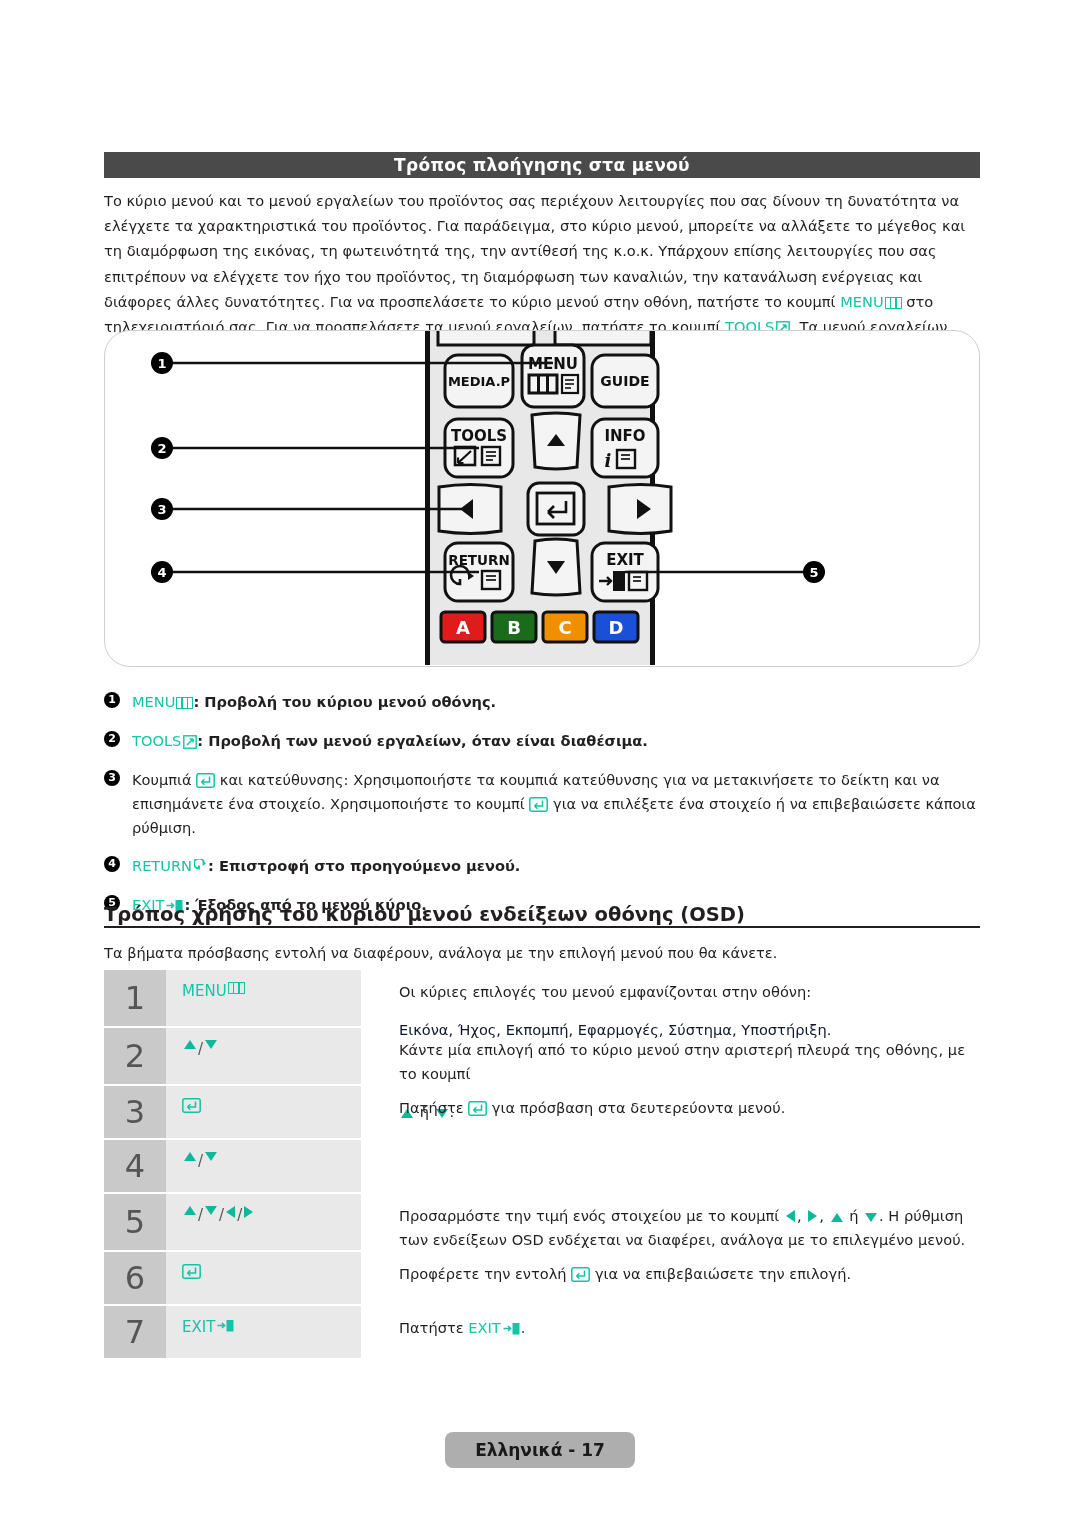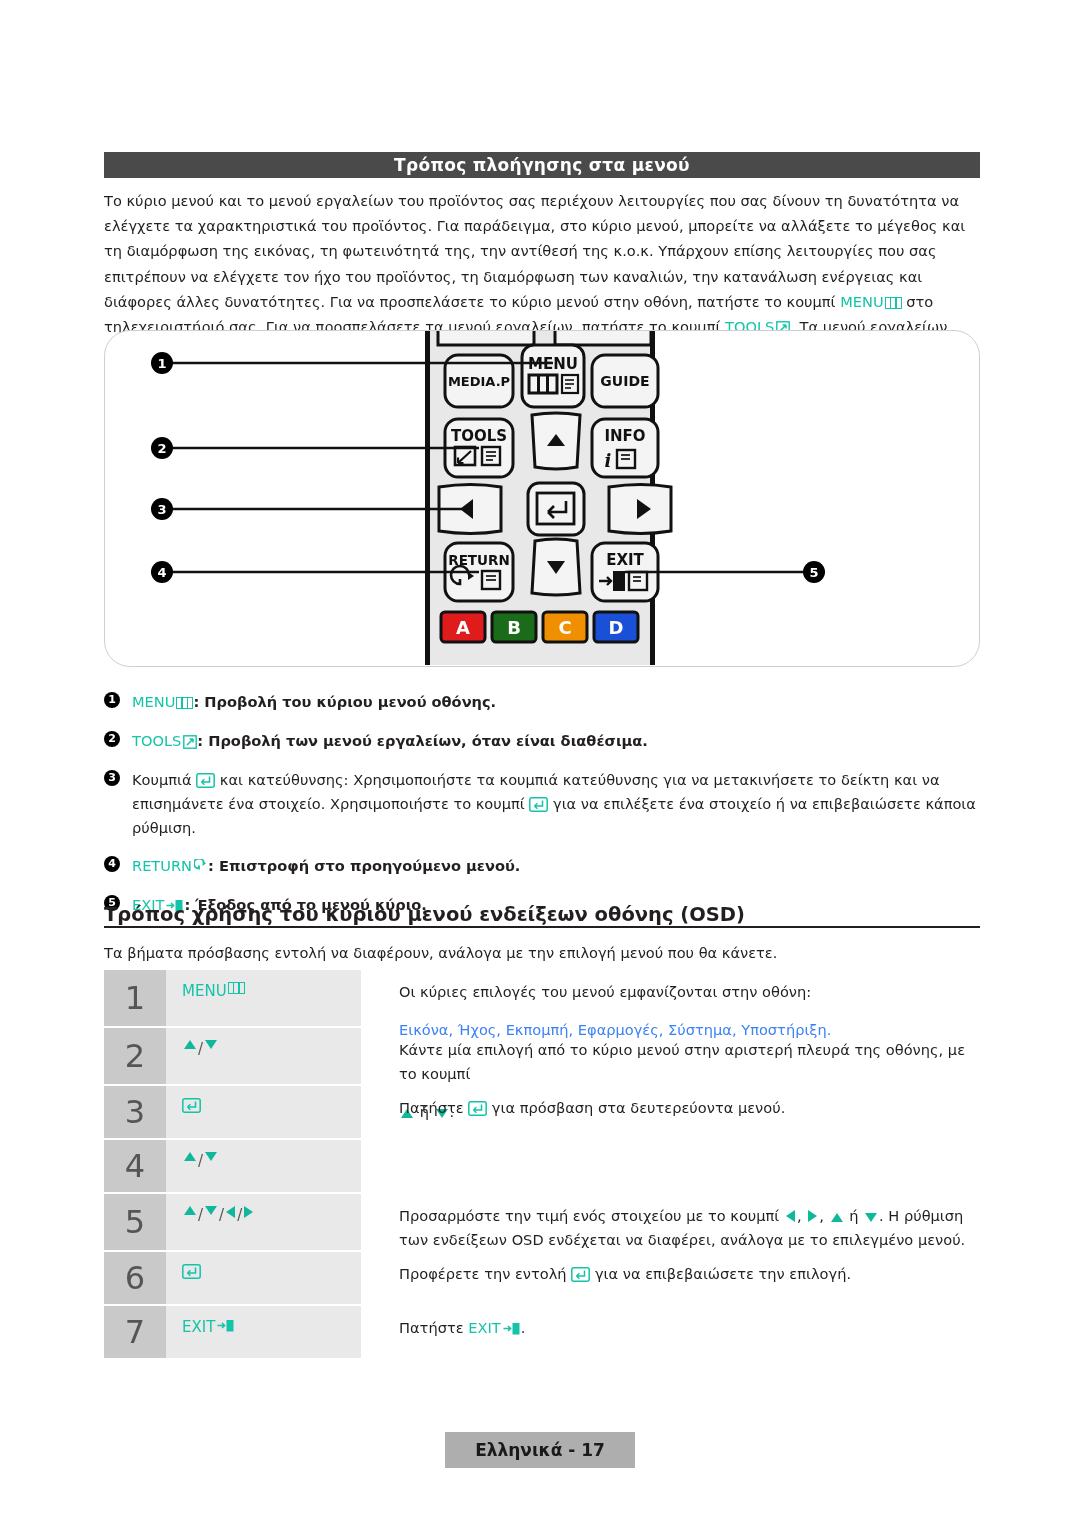--- a/index.html
+++ b/index.html
@@ -31,21 +31,21 @@
     color:#ffffff; font-size:17px; font-weight:bold; letter-spacing:0.3px;
   }
 
   
   .intro {
     position:absolute; left:104px; top:188px; width:876px;
     font-size:14.6px; line-height:25.2px; color:#231f20;
     text-align:left;
   }
   .teal { color:#14c4a8; }
-  .sky  { color:#3b82f6; }
+  .sky  { color:#0f172a; }
   
   .ico-menubars{
     display:inline-block; vertical-align:-2px;
     width:17px; height:12px; border:1.5px solid currentColor;
     position:relative; margin-left:1px;
   }
   .ico-menubars::before{
     content:""; position:absolute; left:4px; top:0; bottom:0;
     width:1.5px; background:currentColor;
   }
@@ -139,21 +139,21 @@
   .step-desc .second-line { display:block; margin-top:14px; }
 
   
   .footer {
     position:absolute; left:0; top:1432px; width:1080px;
     display:flex; justify-content:center;
   }
   .footer-pill {
     background:#aeaeae; color:#1a1a1a;
     font-size:17px; font-weight:bold;
-    padding:8px 30px; border-radius:0;
+    padding:8px 30px; border-radius:8px;
   }
 </style>
 </head>
 <body>
 
 <div class="page">
 
 
   <div class="section-bar">
     <span>Τρόπος πλοήγησης στα μενού</span>

